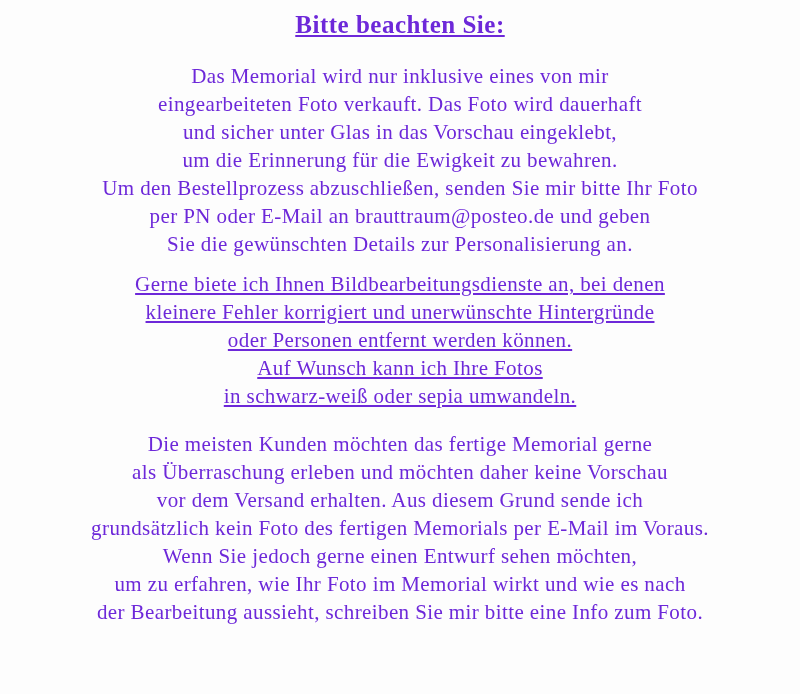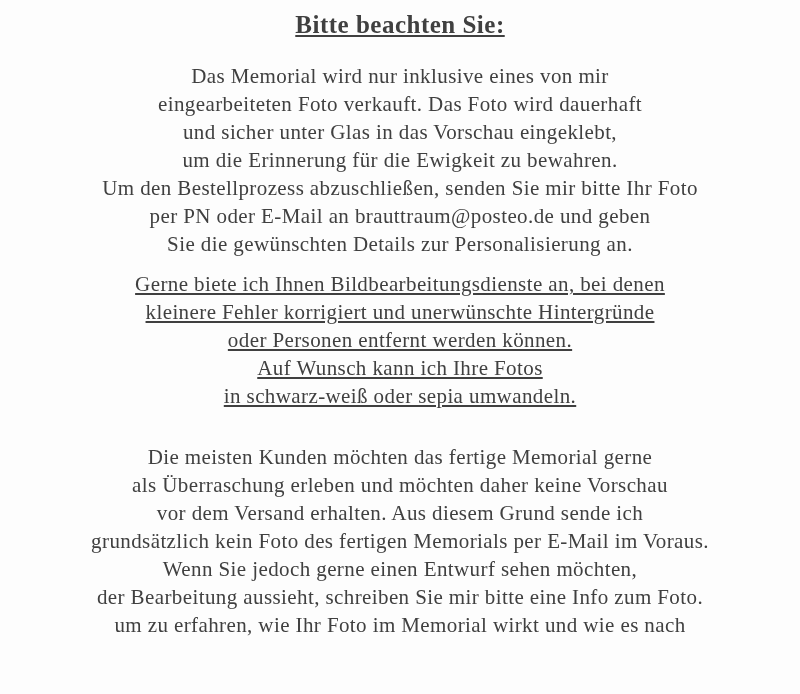--- a/index.html
+++ b/index.html
@@ -5,42 +5,42 @@
   html, body {
     margin: 0;
     padding: 0;
     background: #fdfdfd;
   }
   .page {
     width: 800px;
     height: 694px;
     margin: 0 auto;
     background: #fdfdfd;
-    color: #404040;
+    color: #6d28d9;
     font-family: "Liberation Serif", "DejaVu Serif", serif;
     text-align: center;
     overflow: hidden;
     box-sizing: border-box;
     padding-top: 10px;
   }
   .page-title {
     font-size: 25px;
     line-height: 30px;
     font-weight: bold;
     text-decoration: underline;
     letter-spacing: 0.5px;
   }
   .paragraph {
     font-size: 21px;
     line-height: 28px;
     letter-spacing: 0.4px;
   }
   .paragraph.p1 { margin-top: 22px; }
   .paragraph.p2 { margin-top: 12px; text-decoration: underline; }
-  .paragraph.p3 { margin-top: 33px; }
+  .paragraph.p3 { margin-top: 20px; }
   .text-line {
     white-space: nowrap;
   }
 </style>
 </head>
 <body>
 
 <div class="page">
 
   <div class="page-title">Bitte beachten Sie:</div>
@@ -62,17 +62,17 @@
     <div class="text-line">Auf Wunsch kann ich Ihre Fotos</div>
     <div class="text-line">in schwarz-weiß oder sepia umwandeln.</div>
   </div>
 
   <div class="paragraph p3">
     <div class="text-line">Die meisten Kunden möchten das fertige Memorial gerne</div>
     <div class="text-line">als Überraschung erleben und möchten daher keine Vorschau</div>
     <div class="text-line">vor dem Versand erhalten. Aus diesem Grund sende ich</div>
     <div class="text-line">grundsätzlich kein Foto des fertigen Memorials per E-Mail im Voraus.</div>
     <div class="text-line">Wenn Sie jedoch gerne einen Entwurf sehen möchten,</div>
+    <div class="text-line">um zu erfahren, wie Ihr Foto im Memorial wirkt und wie es nach</div>
     <div class="text-line">der Bearbeitung aussieht, schreiben Sie mir bitte eine Info zum Foto.</div>
-    <div class="text-line">um zu erfahren, wie Ihr Foto im Memorial wirkt und wie es nach</div>
   </div>
 
 </div>
 
 </body></html>

